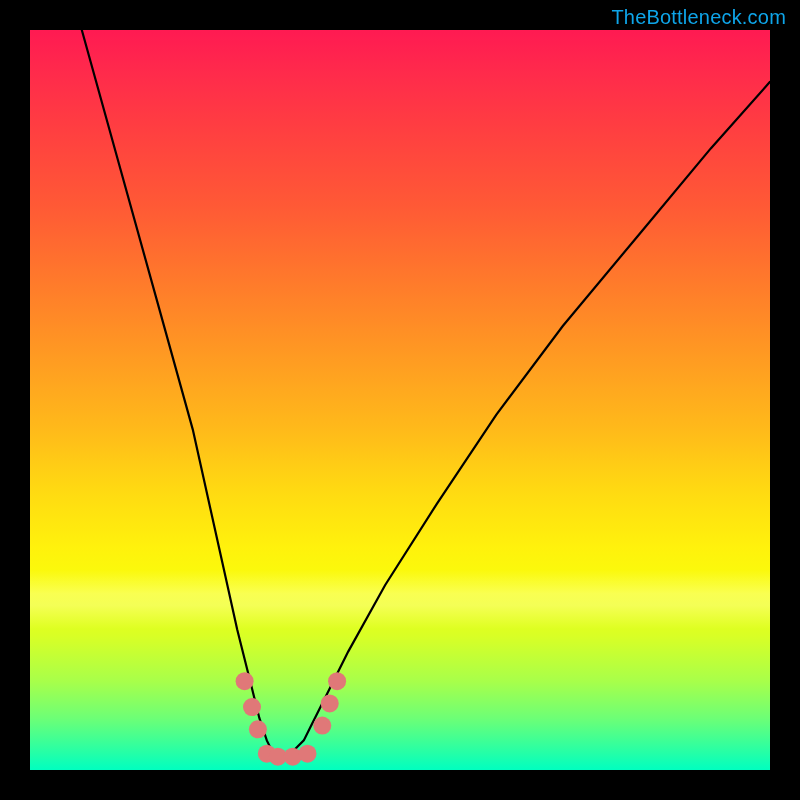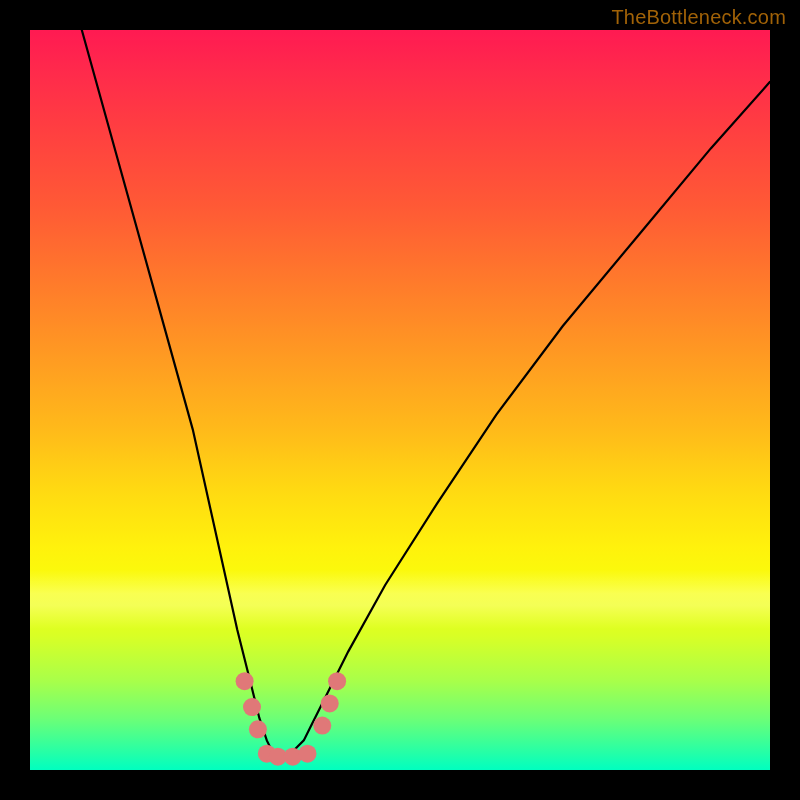--- a/index.html
+++ b/index.html
@@ -61,21 +61,21 @@
     left: 0;
     top: 0;
     width: 740px;
     height: 740px;
     overflow: visible;
   }
   .watermark {
     position: absolute;
     top: 6px;
     right: 14px;
-    color: #a16207;
+    color: #0ea5e9;
     font-size: 20px;
     font-weight: 500;
     letter-spacing: 0.2px;
     user-select: none;
   }
 </style>
 </head>
 <body>
 
 <div class="frame">

